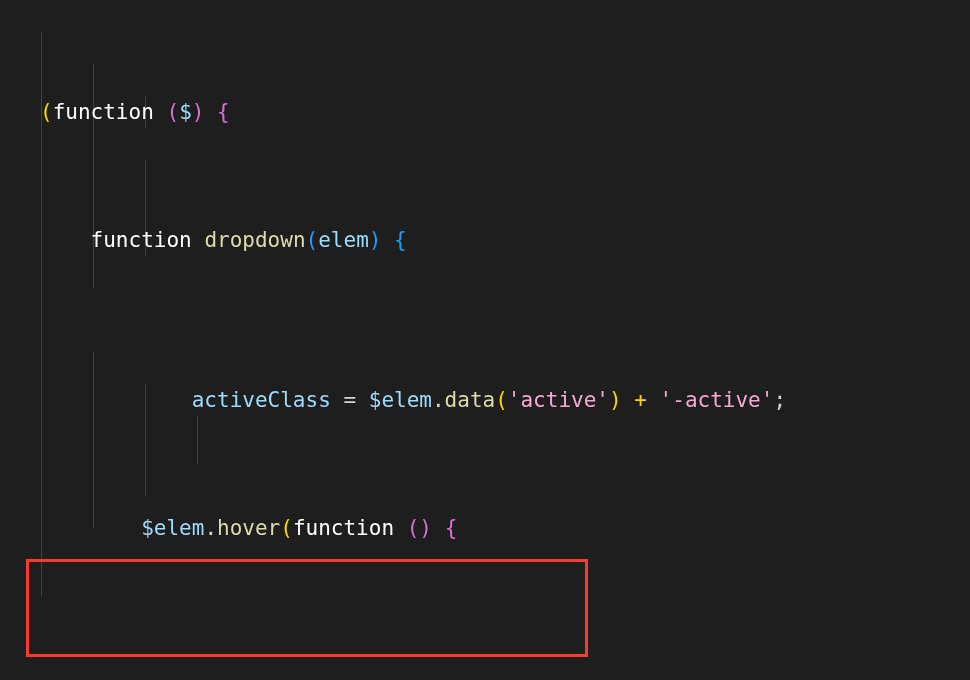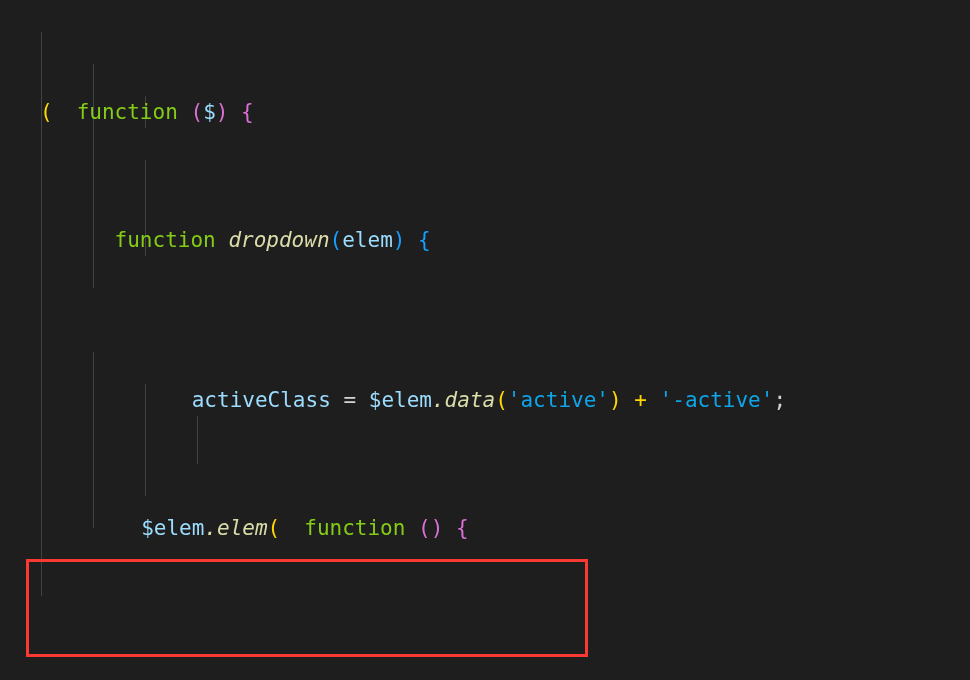--- a/index.html
+++ b/index.html
@@ -52,24 +52,24 @@
   
   .annot-rect {
     position: absolute;
     border: 3px solid #f93a32;
     box-sizing: border-box;
     z-index: 6;
     pointer-events: none;
     background: transparent;
   }
   
-  .kw      { color: #84cc16; margin-left: 24px; }  
+  .kw      { color: #ffffff; }  
   .ident   { color: #9cdcfe; }  
-  .fn      { color: #dcdcaa; font-style: italic; }  
-  .str     { color: #0ea5e9; }  
+  .fn      { color: #dcdcaa; }  
+  .str     { color: #f9a8d4; }  
   .plain   { color: #d4d4d4; }  
   .b1      { color: #ffd700; }  
   .b2      { color: #da70d6; }  
   .b3      { color: #179fff; }  
 </style>
 </head>
 <body>
 
 <div id="editor" style="background: rgb(30, 30, 30);">
 
@@ -86,21 +86,21 @@
 
   <div class="code-layer">
 
     <div class="line"><span class="b1">(</span><span class="kw">function</span><span class="plain"> </span><span class="b2">(</span><span class="ident">$</span><span class="b2">)</span><span class="plain"> </span><span class="b2">{</span></div>
 
     <div class="line"><span class="plain">    </span><span class="kw">function</span><span class="plain"> </span><span class="fn">dropdown</span><span class="b3">(</span><span class="ident">elem</span><span class="b3">)</span><span class="plain"> </span><span class="b3">{</span></div>
 
 
     <div class="line"><span class="plain">            </span><span class="ident">activeClass</span><span class="plain"> = </span><span class="ident">$elem</span><span class="fn">.data</span><span class="b1">(</span><span class="str">'active'</span><span class="b1">)</span><span class="plain"> </span><span class="b1">+</span><span class="plain"> </span><span class="str">'-active'</span><span class="plain">;</span></div>
 
-    <div class="line"><span class="plain">        </span><span class="ident">$elem</span><span class="fn">.elem</span><span class="b1">(</span><span class="kw">function</span><span class="plain"> </span><span class="b2">()</span><span class="plain"> </span><span class="b2">{</span></div>
+    <div class="line"><span class="plain">        </span><span class="ident">$elem</span><span class="fn">.hover</span><span class="b1">(</span><span class="kw">function</span><span class="plain"> </span><span class="b2">()</span><span class="plain"> </span><span class="b2">{</span></div>
 
     
 
     
 
     
 
     
 
     

